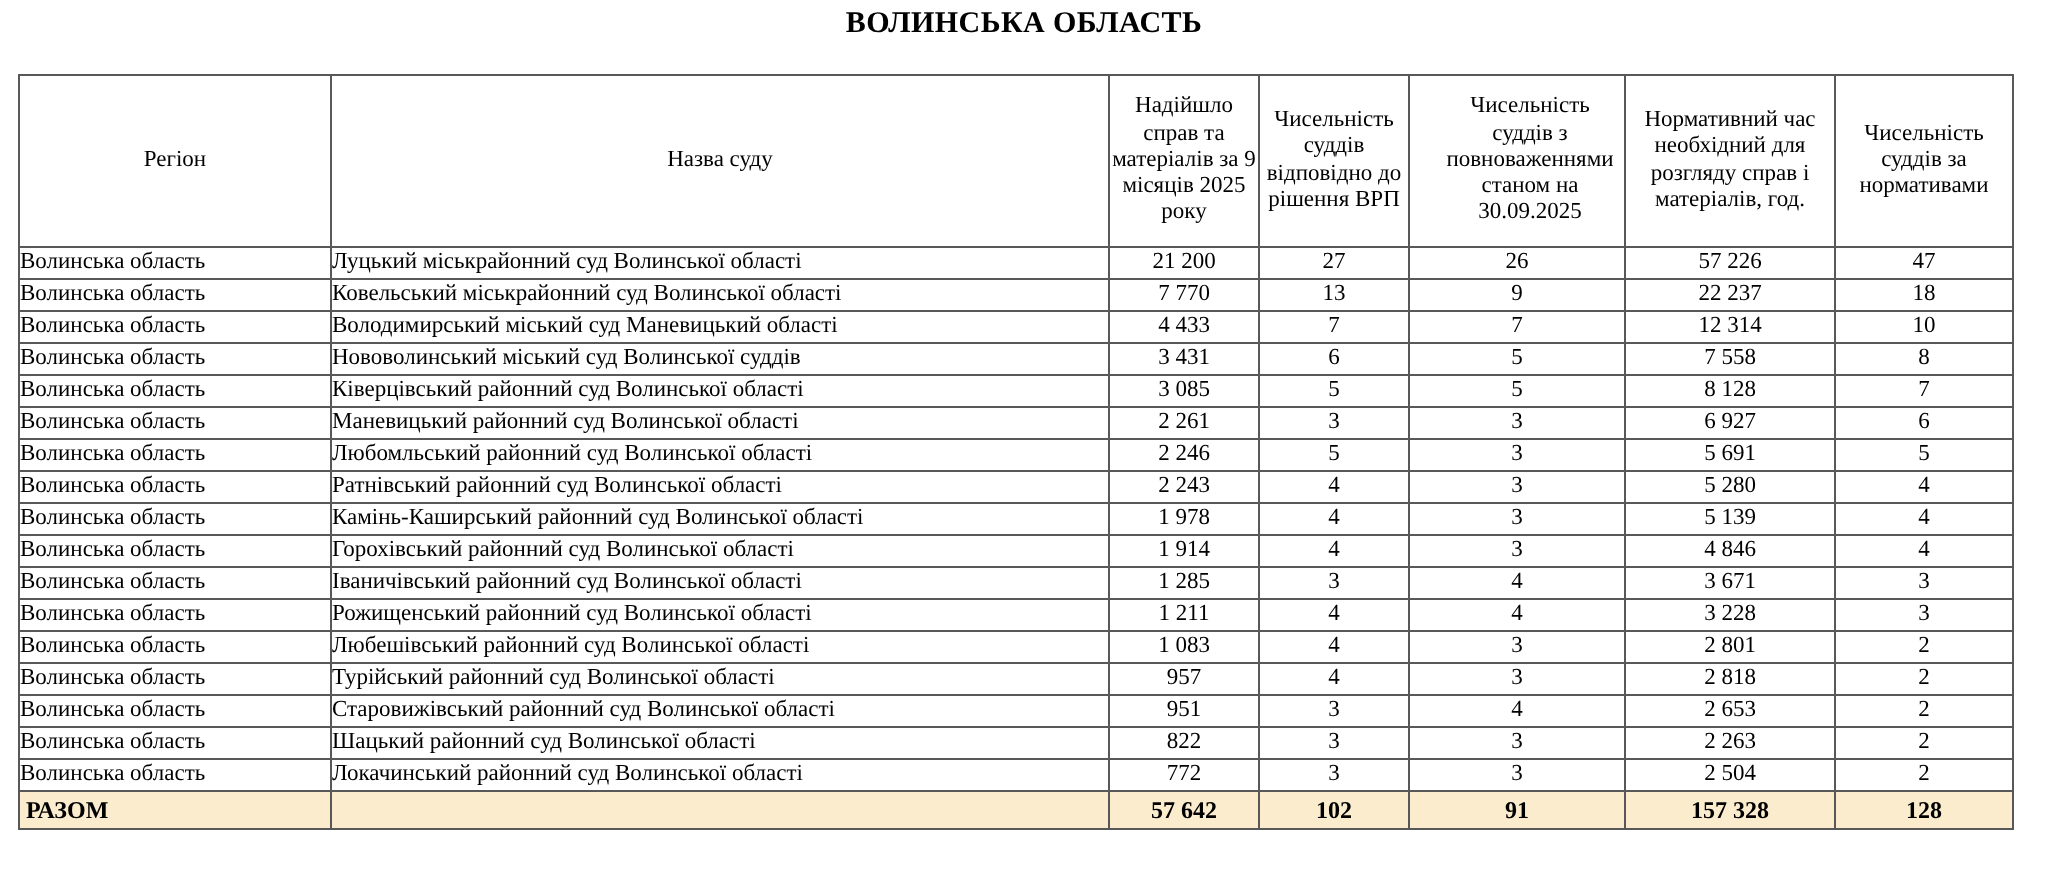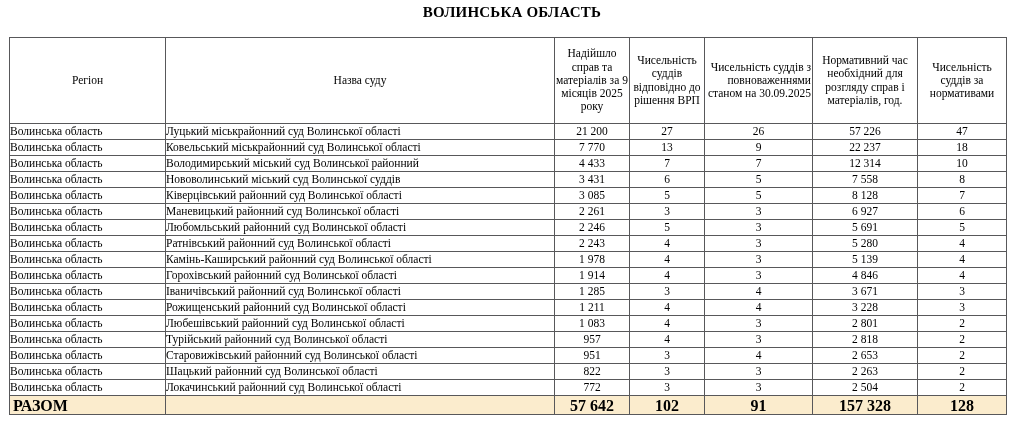--- a/index.html
+++ b/index.html
@@ -71,21 +71,21 @@
 
   
   thead th {
     height: 86px;
     text-align: center;
     font-size: 11.5px;
     line-height: 13.2px;
     padding: 2px 2px;
     box-sizing: border-box;
   }
-  thead th.wide-pad { padding-left: 1px; padding-right: 1px; text-align: right; }
+  thead th.wide-pad { padding-left: 14px; padding-right: 1px; }
 
   
   tbody tr { height: 16px; }
   tbody td { height: 16px; box-sizing: border-box; }
 
   td.region {
     text-align: left;
     padding-left: 3px;
     white-space: nowrap;
   }
@@ -97,21 +97,21 @@
   td.num {
     text-align: center;
     white-space: nowrap;
   }
 
   
   tr.total-row td {
     background: #fbeccd;
     font-weight: bold;
     height: 19px;
-    font-size: 16px;
+    font-size: 12px;
   }
   tr.total-row td.region {
     padding-left: 3px;
   }
 </style>
 </head>
 <body>
 
 <div class="page">
 
@@ -153,21 +153,21 @@
             <td class="region">Волинська область</td>
             <td class="court">Ковельський міськрайонний суд Волинської області</td>
             <td class="num">7 770</td>
             <td class="num">13</td>
             <td class="num">9</td>
             <td class="num">22 237</td>
             <td class="num">18</td>
           </tr>
           <tr>
             <td class="region">Волинська область</td>
-            <td class="court">Володимирський міський суд Волинської районний</td>
+            <td class="court">Володимирський міський суд Маневицький області</td>
             <td class="num">4 433</td>
             <td class="num">7</td>
             <td class="num">7</td>
             <td class="num">12 314</td>
             <td class="num">10</td>
           </tr>
           <tr>
             <td class="region">Волинська область</td>
             <td class="court">Нововолинський міський суд Волинської суддів</td>
             <td class="num">3 431</td>

